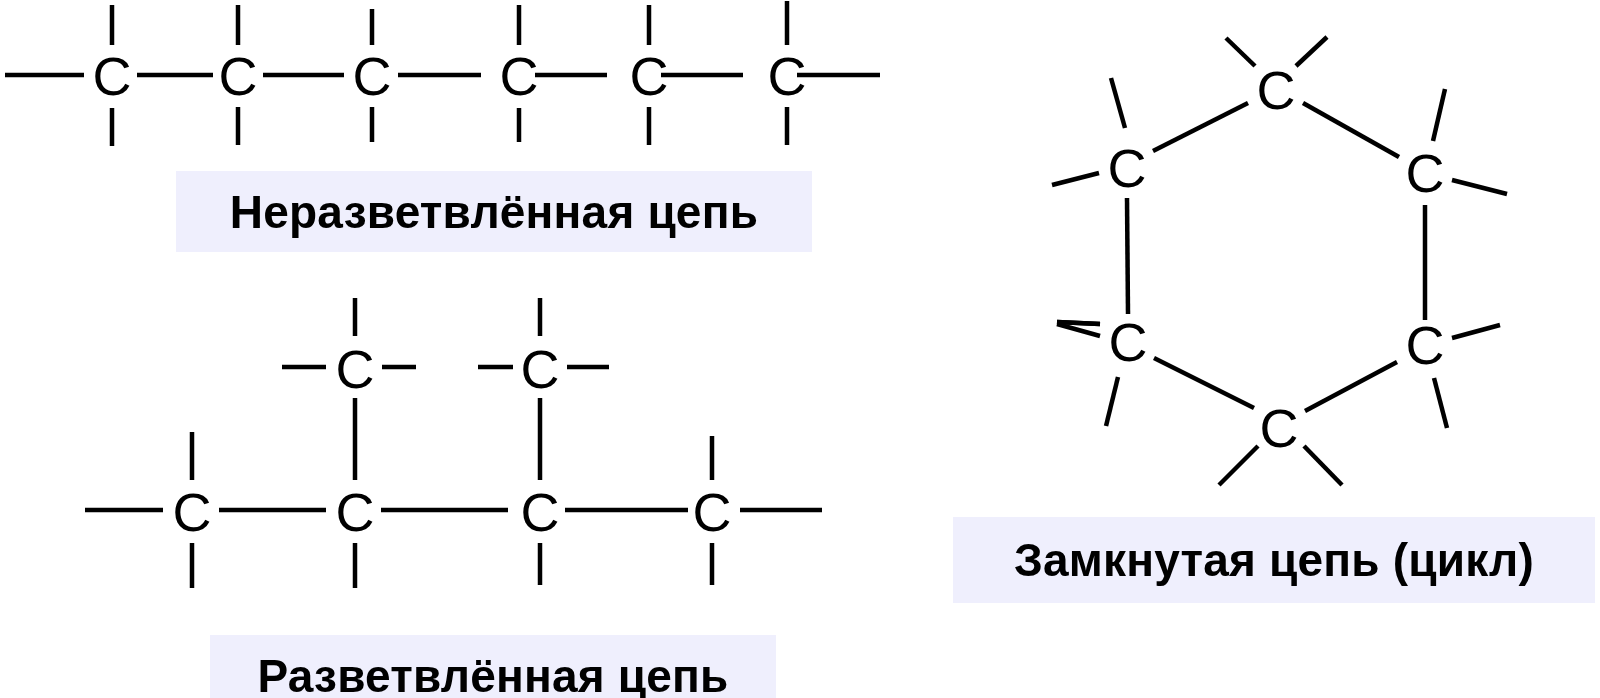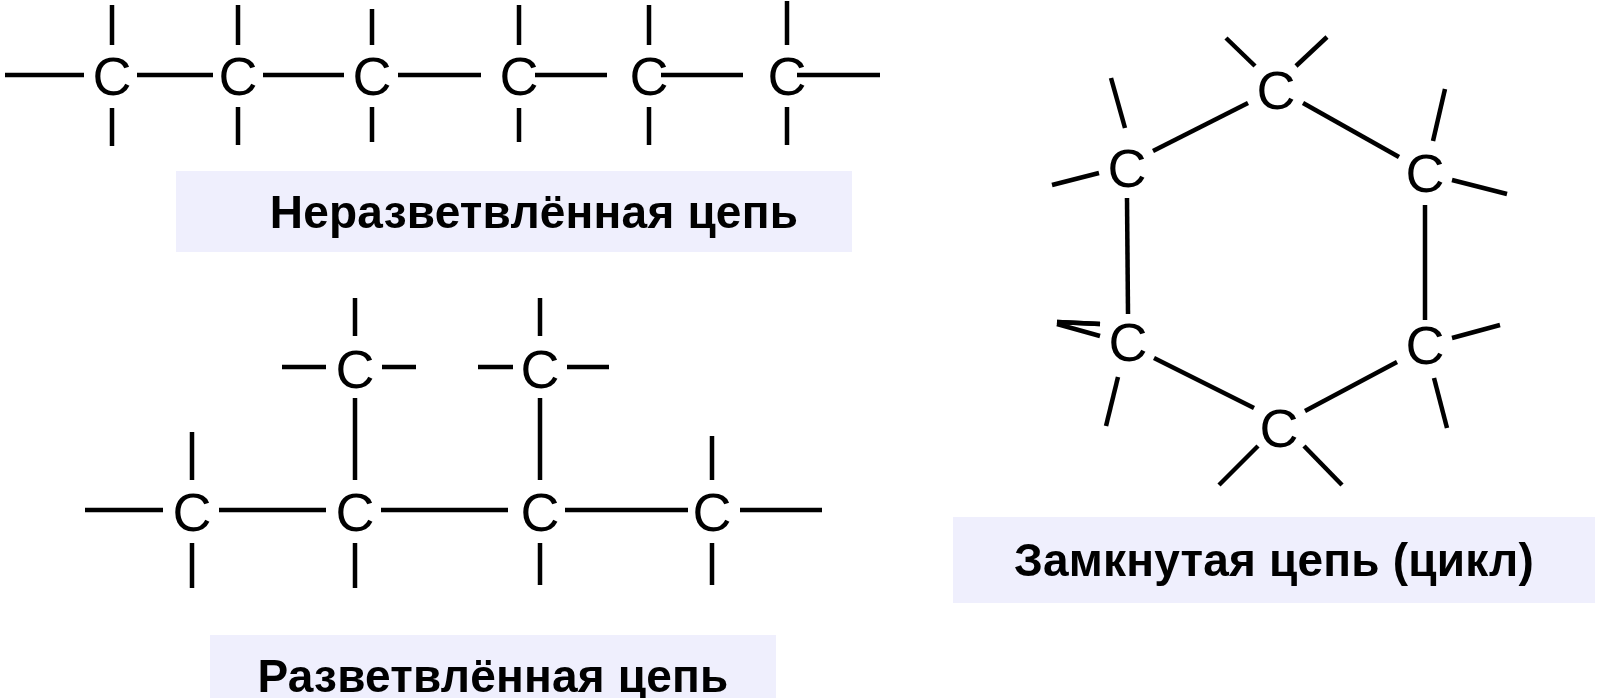--- a/index.html
+++ b/index.html
@@ -109,21 +109,21 @@
 
     <text class="atom" x="1276" y="90">C</text>
     <text class="atom" x="1425" y="173">C</text>
     <text class="atom" x="1425" y="345">C</text>
     <text class="atom" x="1279" y="428">C</text>
     <text class="atom" x="1128" y="342">C</text>
     <text class="atom" x="1127" y="168">C</text>
   </g>
 </svg>
 
-<div class="label-box" style="left:176px; top:171px; width:636px; height:81px;padding-left:40px;">
+<div class="label-box" style="left:176px; top:171px; width:636px; height:81px;">
   <span class="label-text">Неразветвлённая цепь</span>
 </div>
 
 <div class="label-box" style="left:210px; top:611px; width:566px; height:82px;margin-top:24px;">
   <span class="label-text">Разветвлённая цепь</span>
 </div>
 
 <div class="label-box" style="left:953px; top:517px; width:642px; height:86px;">
   <span class="label-text">Замкнутая цепь (цикл)</span>
 </div>

